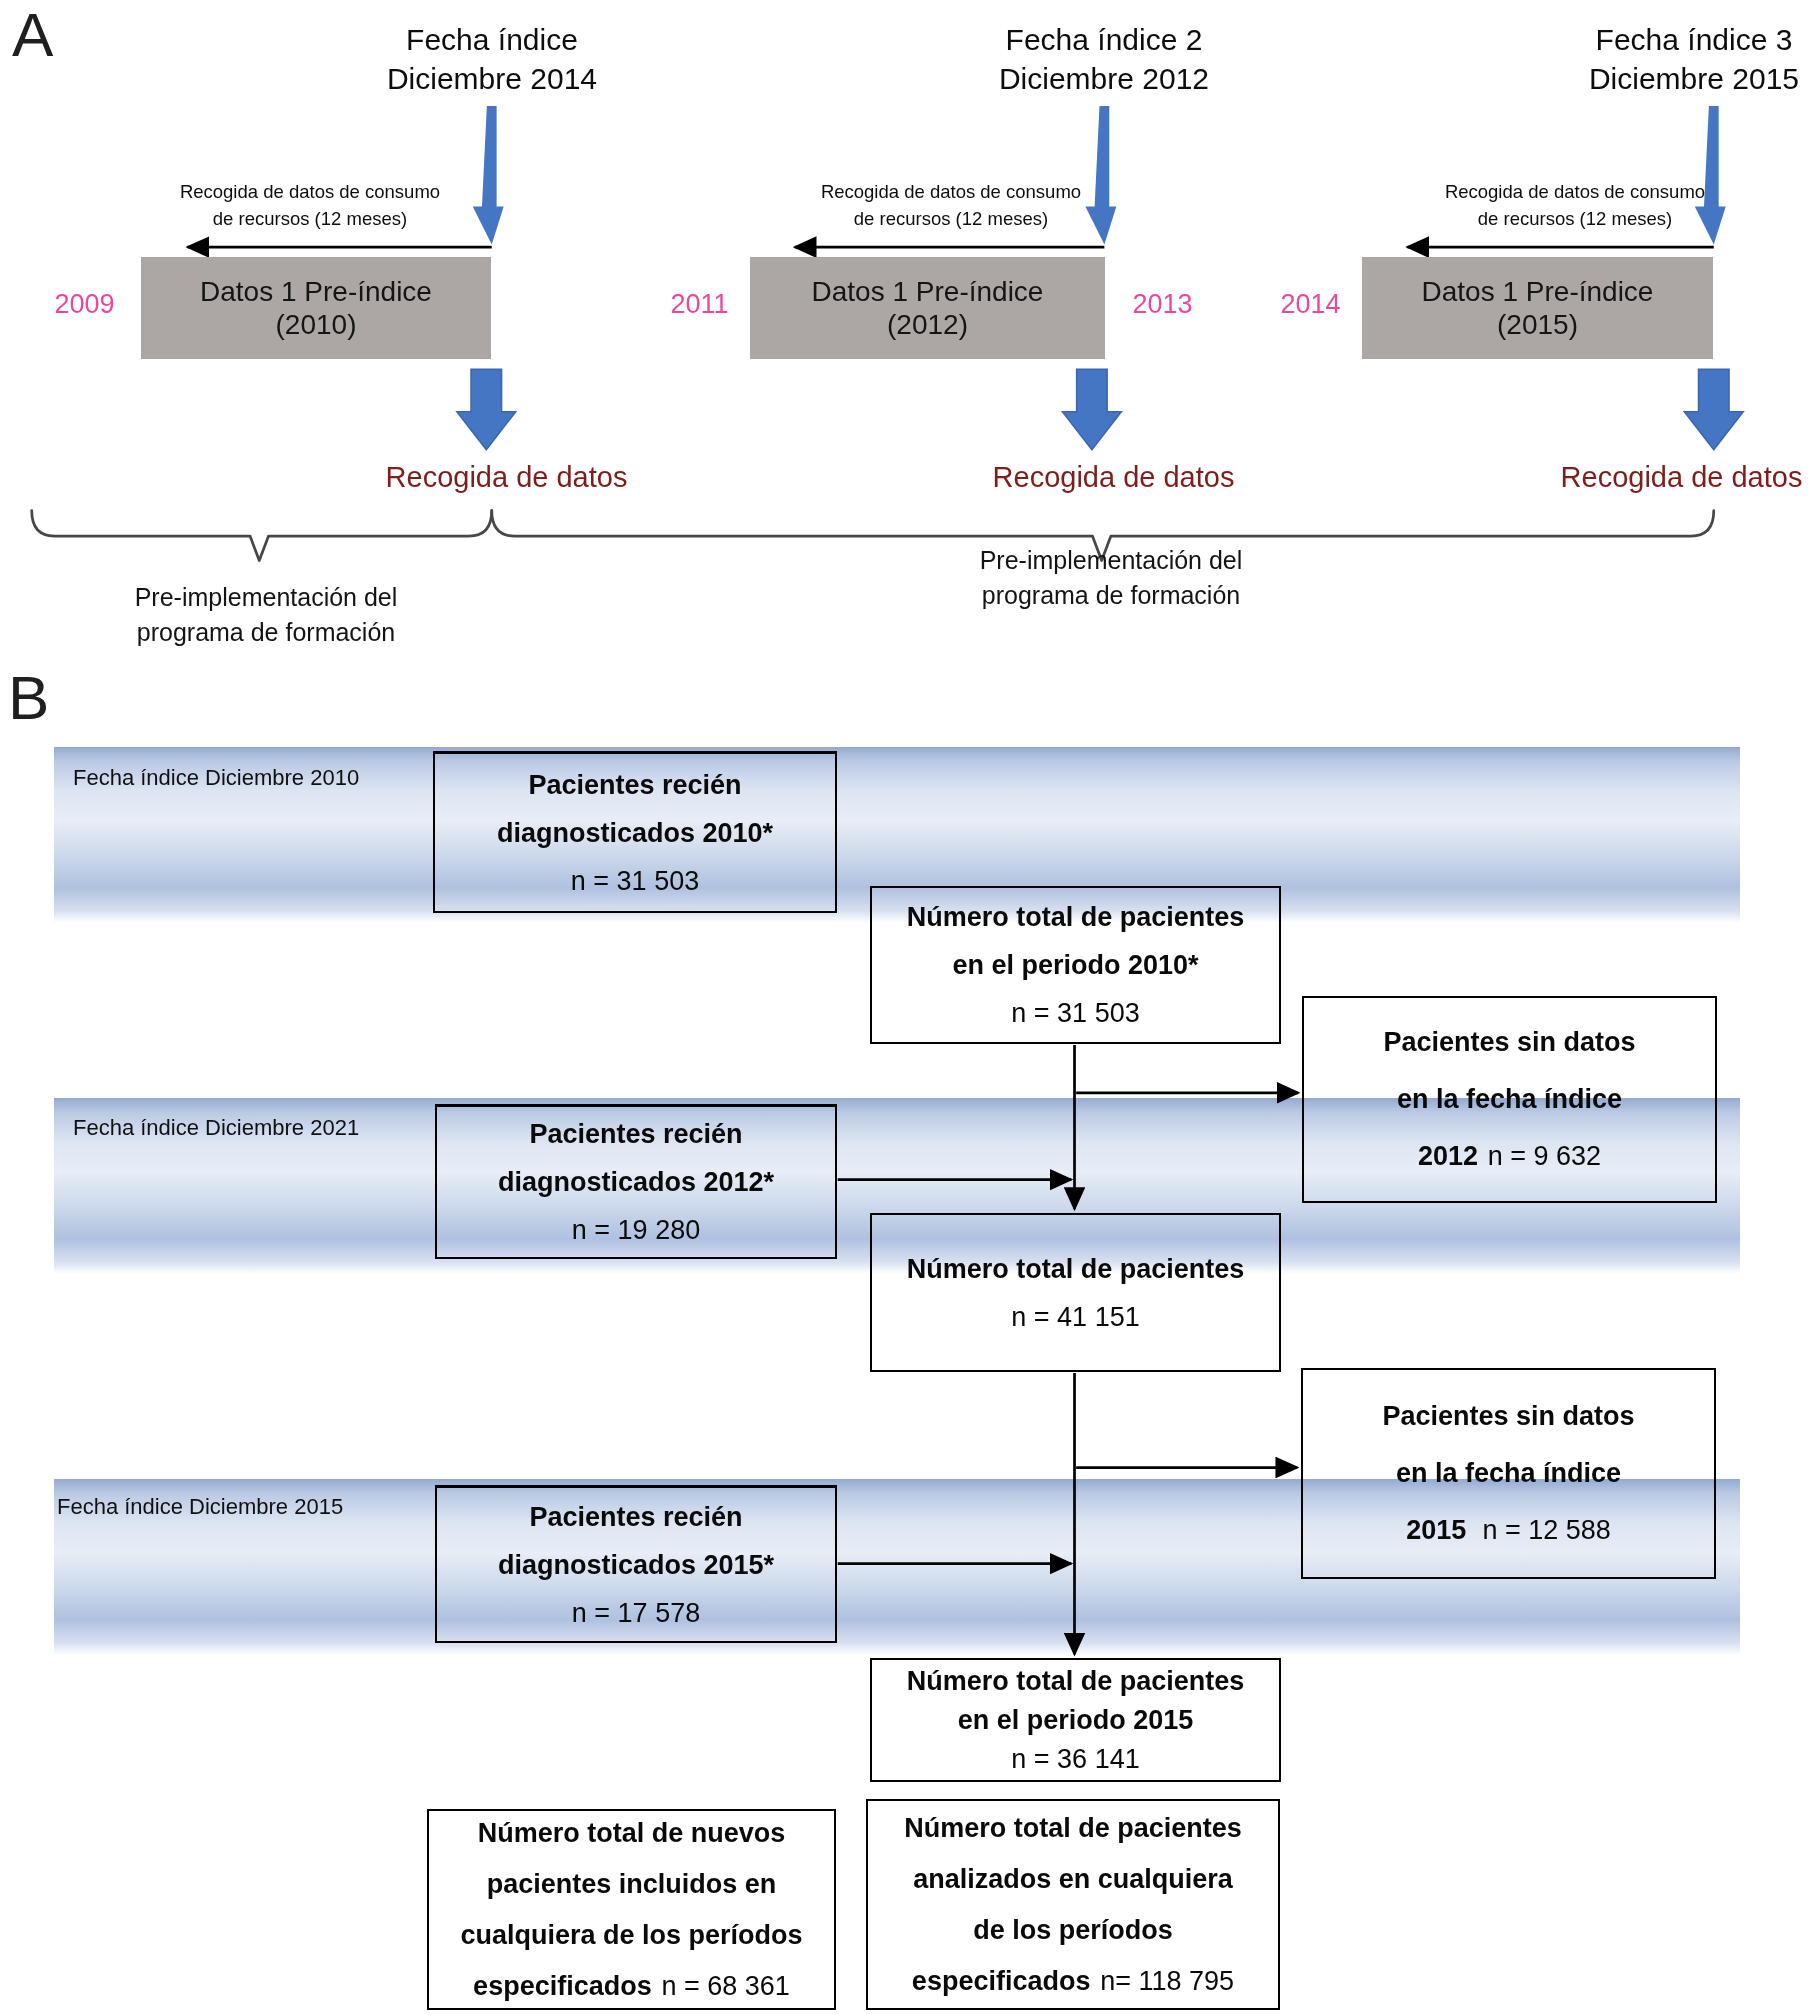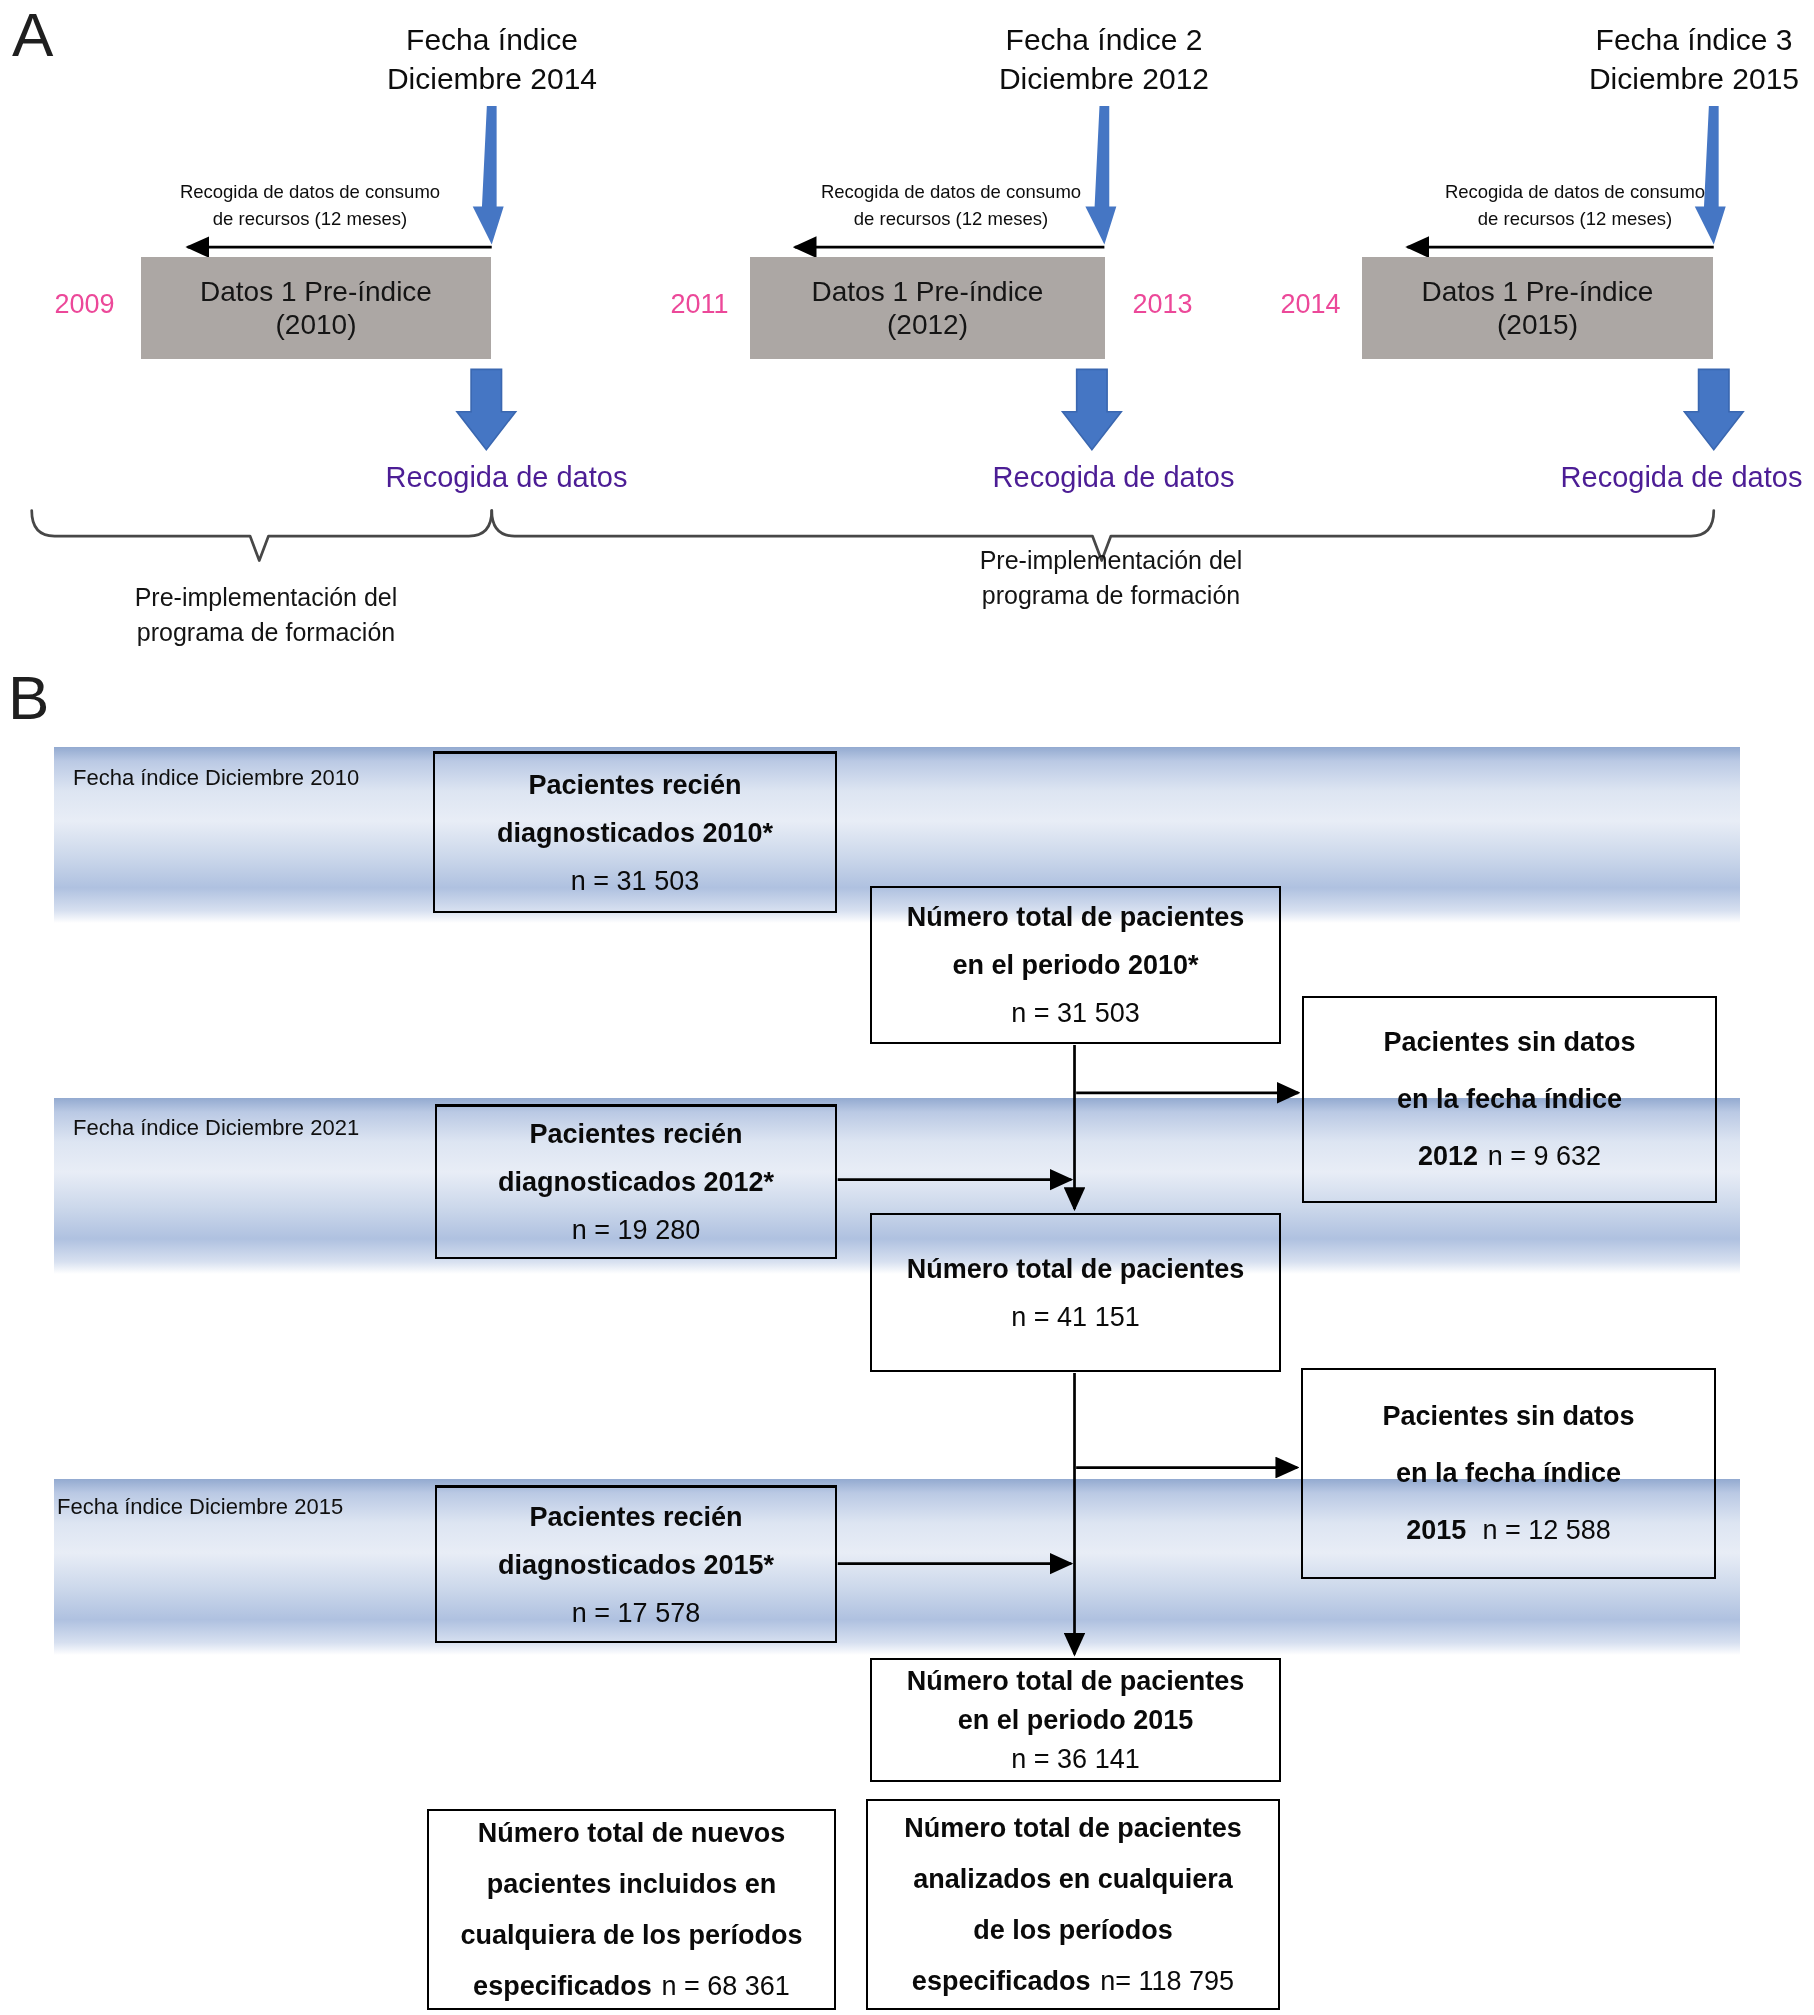--- a/index.html
+++ b/index.html
@@ -6,21 +6,21 @@
   #canvas{position:relative;width:1815px;height:2015px;background:#ffffff;
           font-family:"Liberation Sans","DejaVu Sans",sans-serif;color:#111;overflow:hidden;}
   .abs{position:absolute;}
   .center{text-align:center;}
   .section-letter{font-size:62px;color:#1f1f1f;line-height:1;}
   .tl-header{font-size:30px;line-height:39px;color:#0d0d0d;}
   .collect{font-size:18.5px;line-height:27px;color:#0d0d0d;}
   .gray-box{background:#aca7a4;display:flex;flex-direction:column;justify-content:center;
             font-size:28px;line-height:33px;color:#151515;}
   .year{font-size:27px;color:#ec4899;}
-  .recogida{font-size:29px;color:#4c1d95;}
+  .recogida{font-size:29px;color:#7f1d1d;}
   .brace-label{font-size:25px;line-height:35px;color:#141414;}
   .band{left:54px;width:1686px;height:176px;
         background:linear-gradient(180deg,#93aad0 0%,#bac9e4 8%,#dde5f2 25%,#e8edf6 42%,
                    #ccd8eb 62%,#afc1e0 80%,#d7e0f0 93%,#ffffff 100%);}
   .band-label{font-size:22px;color:#101010;}
   .bbox{border:2.2px solid #000;box-sizing:border-box;display:flex;flex-direction:column;
         justify-content:center;font-weight:bold;font-size:27px;color:#0a0a0a;background:transparent;}
   .bbox.topthick{border-top-width:3.8px;}
   .lh88 div{line-height:48px;}
   .lh105 div{line-height:57px;}

